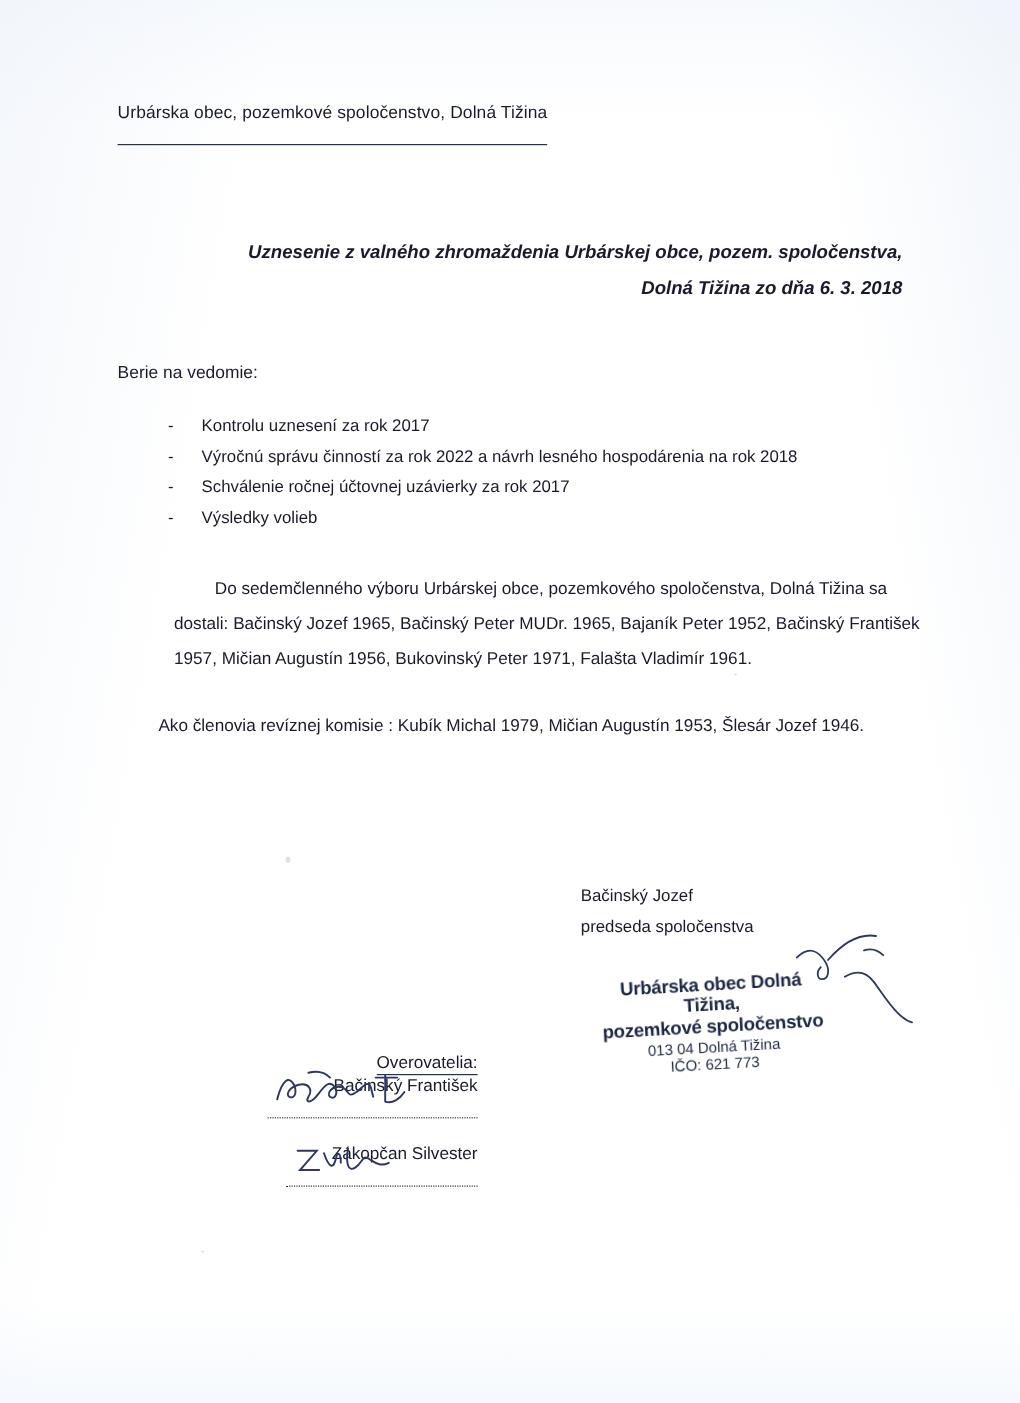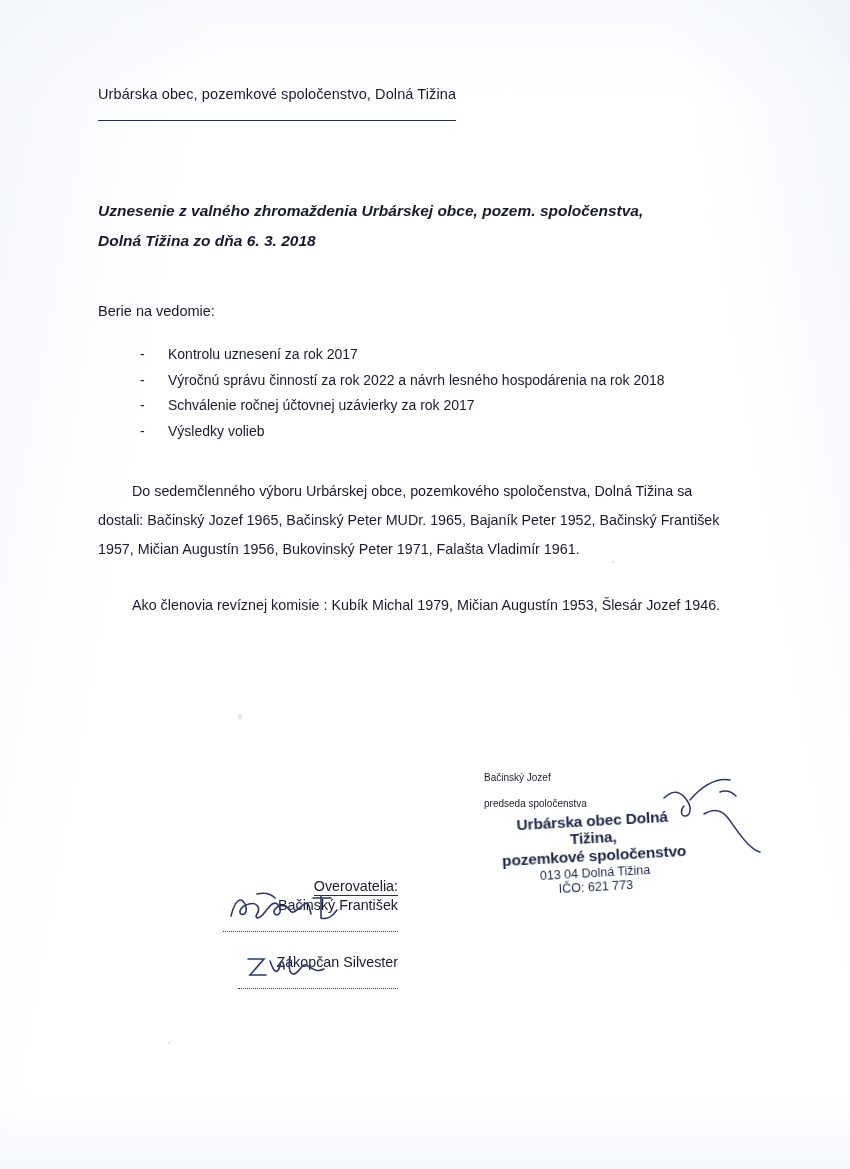--- a/index.html
+++ b/index.html
@@ -43,21 +43,21 @@
     border-bottom: 1.3px solid #23314f;
     padding-bottom: 18px;
     white-space: nowrap;
   }
 
   .title {
     position: absolute;
     left: 98px;
     top: 196px;
     width: 654px;
-    text-align: left;
+    text-align: right;
     font-size: 15.5px;
     font-weight: bold;
     font-style: italic;
     line-height: 30px;
   }
   .title .l2 { display: block; }
 
   .intro {
     position: absolute;
     left: 98px;
@@ -82,29 +82,29 @@
   .para {
     position: absolute;
     left: 98px;
     width: 628px;
     font-size: 14.3px;
     line-height: 29px;
     text-align: left;
   }
   .para .ind { display: inline-block; width: 34px; }
 
-  #para-committee { top: 463px; }
+  #para-committee { top: 463px; margin-left: 47px; }
   #para-revision  { top: 577px; }
   #para-session   { top: 649px; }
 
   .sign-block {
     position: absolute;
     left: 484px;
-    top: 765px;
-    font-size: 10px;
+    top: 733px;
+    font-size: 14px;
     line-height: 26px;
   }
 
   
   .ink-top {
     position: absolute;
     left: 660px;
     top: 770px;
     width: 110px;
     height: 90px;

